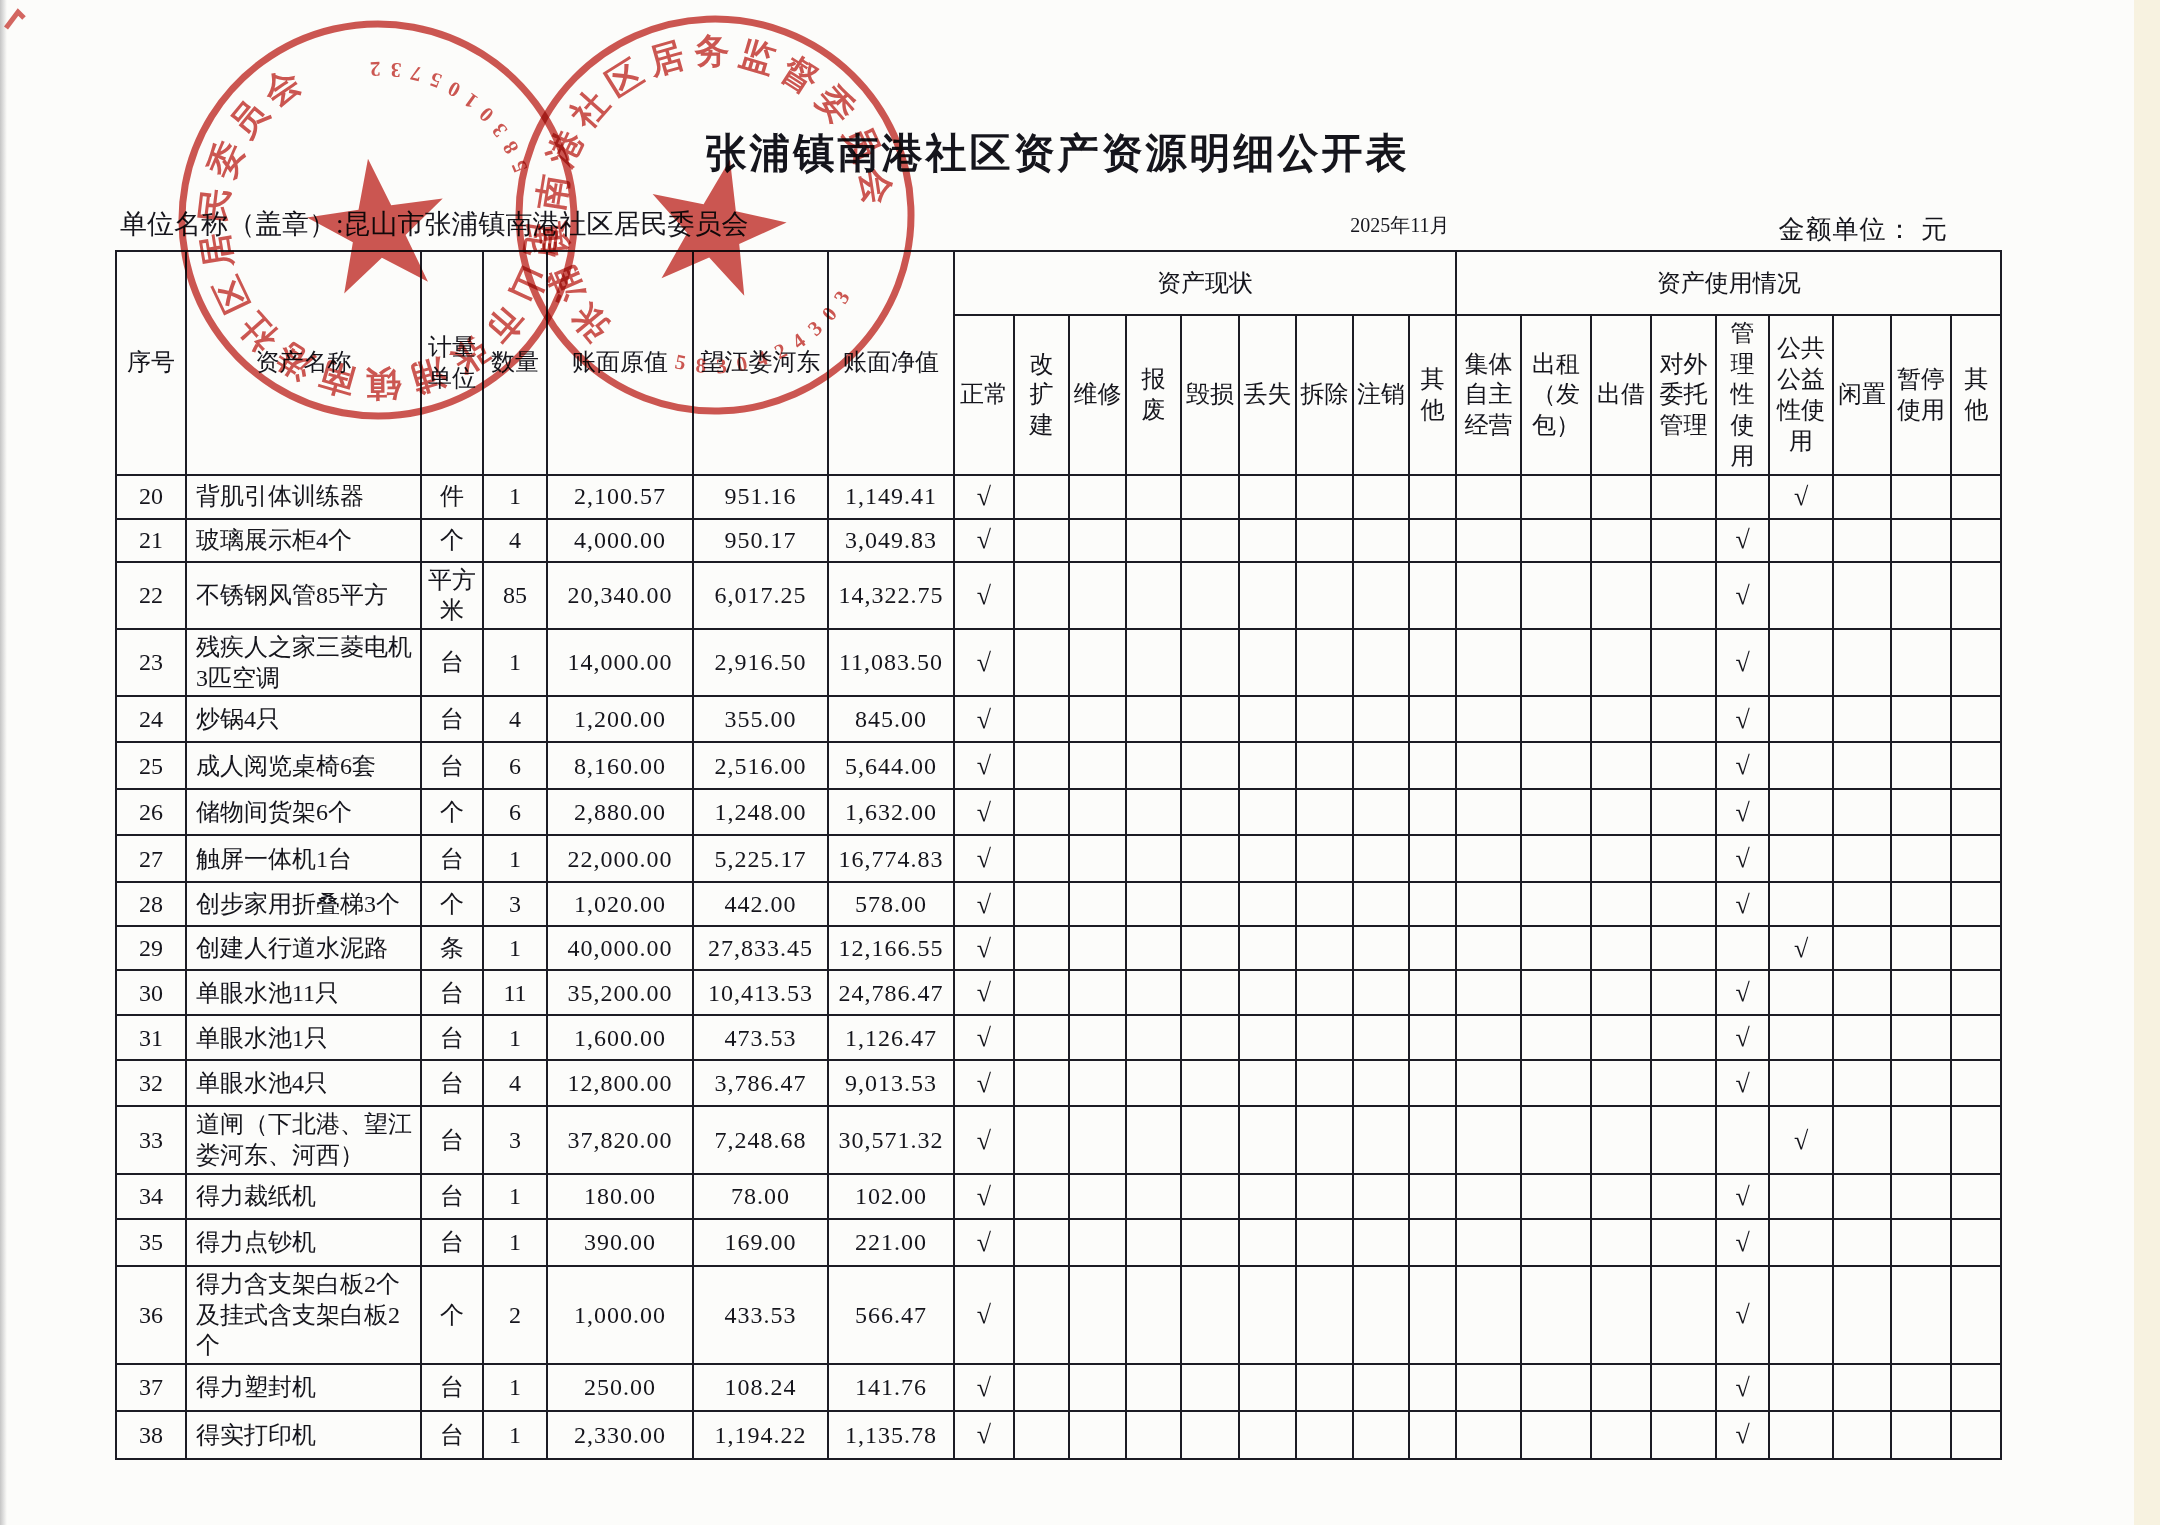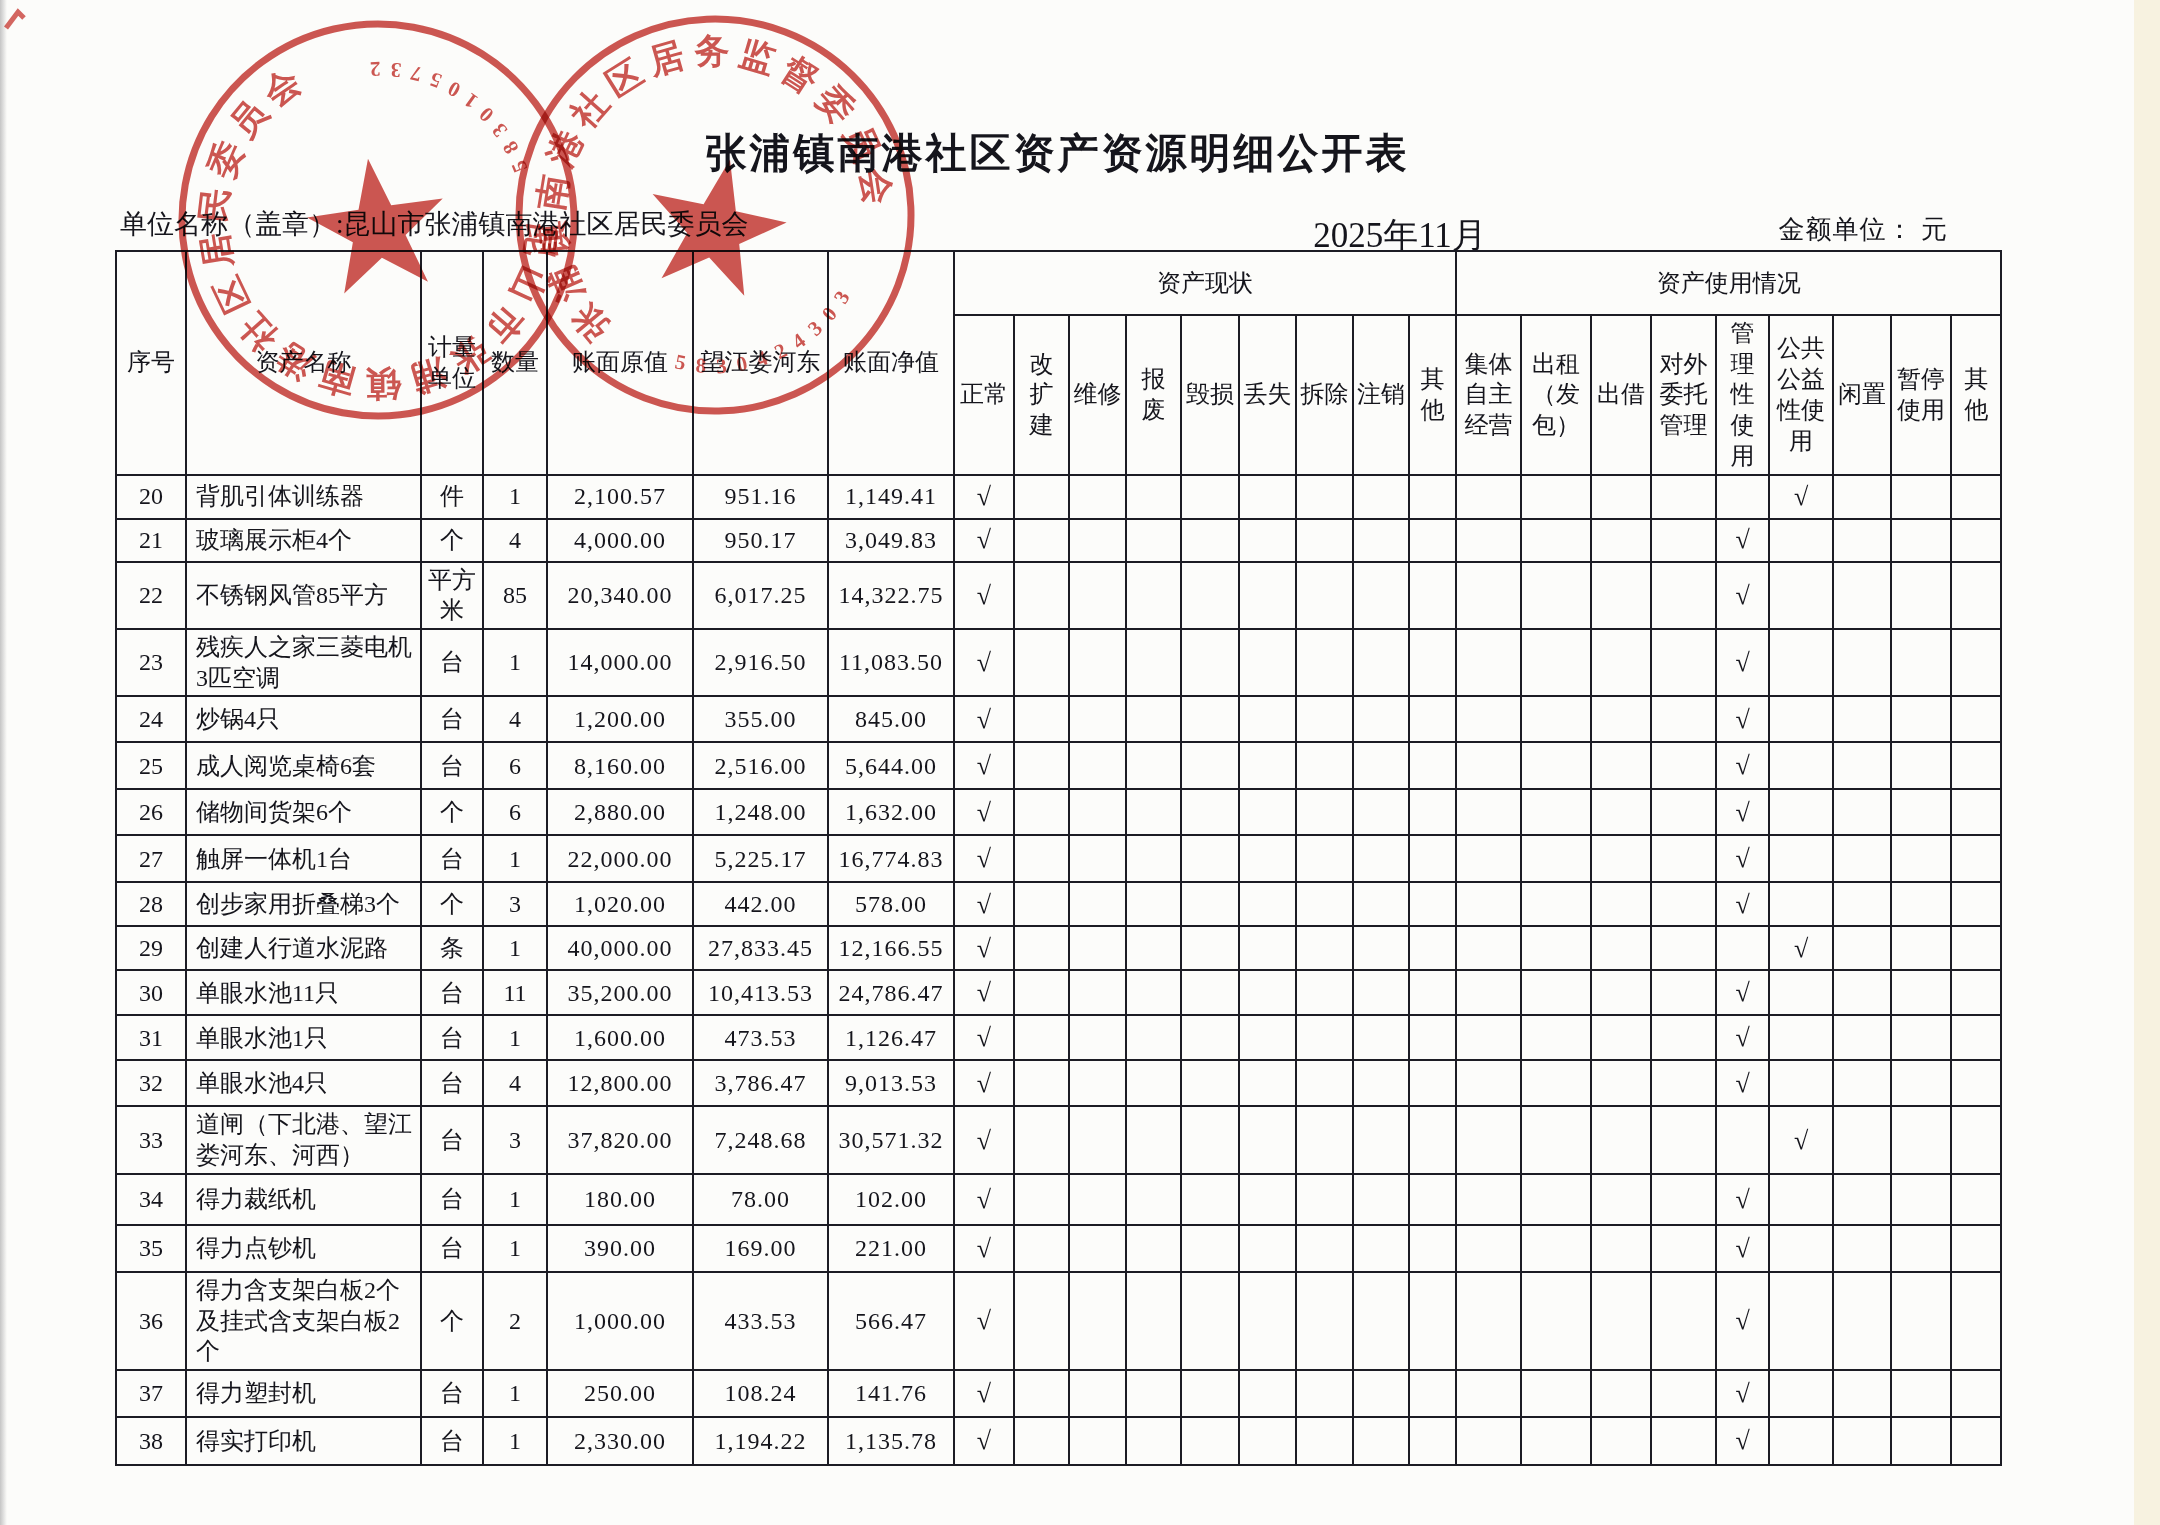--- a/index.html
+++ b/index.html
@@ -18,21 +18,21 @@
   #left-edge{position:absolute;left:0;top:0;width:7px;height:100%;
     background:linear-gradient(to right,rgba(70,70,75,.30),rgba(70,70,75,0));}
   #right-strip{position:absolute;right:0;top:0;width:26px;height:100%;
     background:rgba(242,232,198,.5);}
   #corner-mark{position:absolute;left:4px;top:8px;width:34px;height:26px;}
 
   .toptext{position:absolute;white-space:nowrap;}
   #page-title{left:115px;top:126px;width:1885px;text-align:center;
     font-size:41px;font-weight:700;letter-spacing:3px;}
   #unit-line{left:120px;top:206px;font-size:27px;}
-  #period{left:1275px;top:212px;width:250px;text-align:center;font-size:35px;}
+  #period{left:1275px;top:212px;width:250px;text-align:center;font-size:20px;}
   #amount-unit{left:1698px;top:212px;width:250px;text-align:right;font-size:26px;letter-spacing:1px;}
 
   #table-wrap{position:absolute;left:115px;top:250px;width:1885px;}
   table{border-collapse:collapse;table-layout:fixed;width:1885px;}
   th,td{border:2px solid #1c1c24;padding:2px 3px;
     font-size:24px;line-height:1.28;text-align:center;vertical-align:middle;
     overflow:hidden;font-weight:400;}
   thead th{font-size:24px;}
   tr.group-row th{height:58px;}
   tr.sub-row th{height:113px;}
@@ -495,21 +495,21 @@
             <td class="checkcell"></td>
             <td class="checkcell"></td>
             <td class="checkcell"></td>
             <td class="checkcell"></td>
             <td class="checkcell"></td>
             <td class="checkcell">√</td>
             <td class="checkcell"></td>
             <td class="checkcell"></td>
             <td class="checkcell"></td>
           </tr>
-          <tr style="height: 51px;">
+          <tr style="height: 45px;">
             <td>34</td>
             <td class="cell-name">得力裁纸机</td>
             <td>台</td>
             <td>1</td>
             <td class="cell-money">180.00</td>
             <td class="cell-money">78.00</td>
             <td class="cell-money">102.00</td>
             <td class="checkcell">√</td>
             <td class="checkcell"></td>
             <td class="checkcell"></td>

